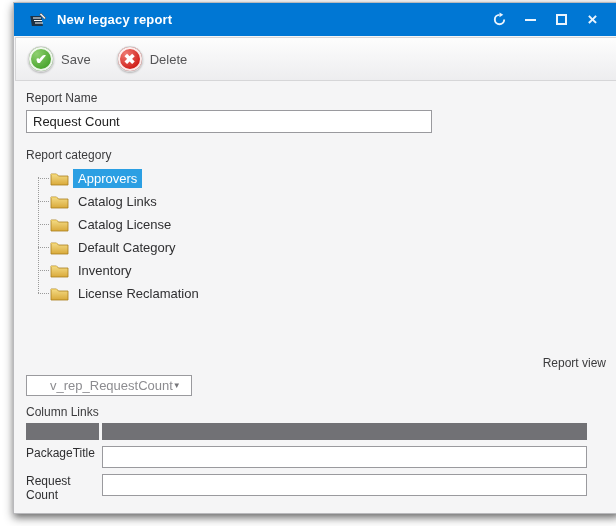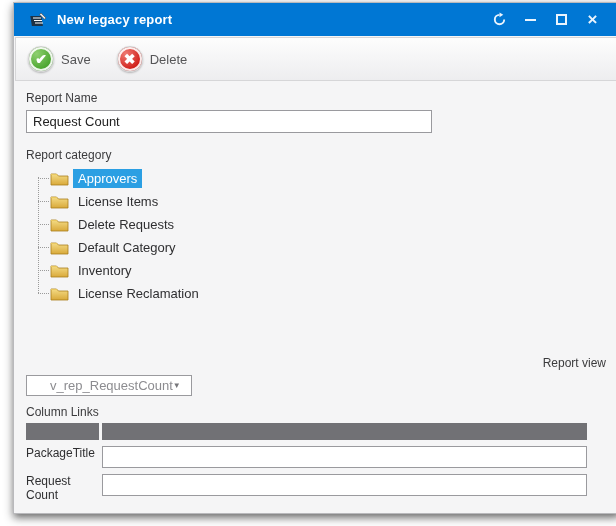--- a/index.html
+++ b/index.html
@@ -167,30 +167,30 @@
         </svg>
         <span class="tnode">Approvers</span>
       </div>
 
       <div class="tree-item">
         <span class="hline"></span>
         <svg class="folder" viewBox="0 0 19 15">
           <path d="M1 3 L6.5 3 L8.5 5 L18 5 L18 14 L1 14 Z" fill="url(#fg)" stroke="#a97f1d" stroke-width="0.8"></path>
           <path d="M1 3 L6.5 3 L7.5 4 L1 4 Z" fill="#e9c85f"></path>
         </svg>
-        <span class="tnode">License Items</span>
-      </div>
-
-      <div class="tree-item">
-        <span class="hline"></span>
-        <svg class="folder" viewBox="0 0 19 15">
-          <path d="M1 3 L6.5 3 L8.5 5 L18 5 L18 14 L1 14 Z" fill="url(#fg)" stroke="#a97f1d" stroke-width="0.8"></path>
-          <path d="M1 3 L6.5 3 L7.5 4 L1 4 Z" fill="#e9c85f"></path>
-        </svg>
-        <span class="tnode">Delete Requests</span>
+        <span class="tnode">Catalog Links</span>
+      </div>
+
+      <div class="tree-item">
+        <span class="hline"></span>
+        <svg class="folder" viewBox="0 0 19 15">
+          <path d="M1 3 L6.5 3 L8.5 5 L18 5 L18 14 L1 14 Z" fill="url(#fg)" stroke="#a97f1d" stroke-width="0.8"></path>
+          <path d="M1 3 L6.5 3 L7.5 4 L1 4 Z" fill="#e9c85f"></path>
+        </svg>
+        <span class="tnode">Catalog License</span>
       </div>
 
       <div class="tree-item">
         <span class="hline"></span>
         <svg class="folder" viewBox="0 0 19 15">
           <path d="M1 3 L6.5 3 L8.5 5 L18 5 L18 14 L1 14 Z" fill="url(#fg)" stroke="#a97f1d" stroke-width="0.8"></path>
           <path d="M1 3 L6.5 3 L7.5 4 L1 4 Z" fill="#e9c85f"></path>
         </svg>
         <span class="tnode">Default Category</span>
       </div>

